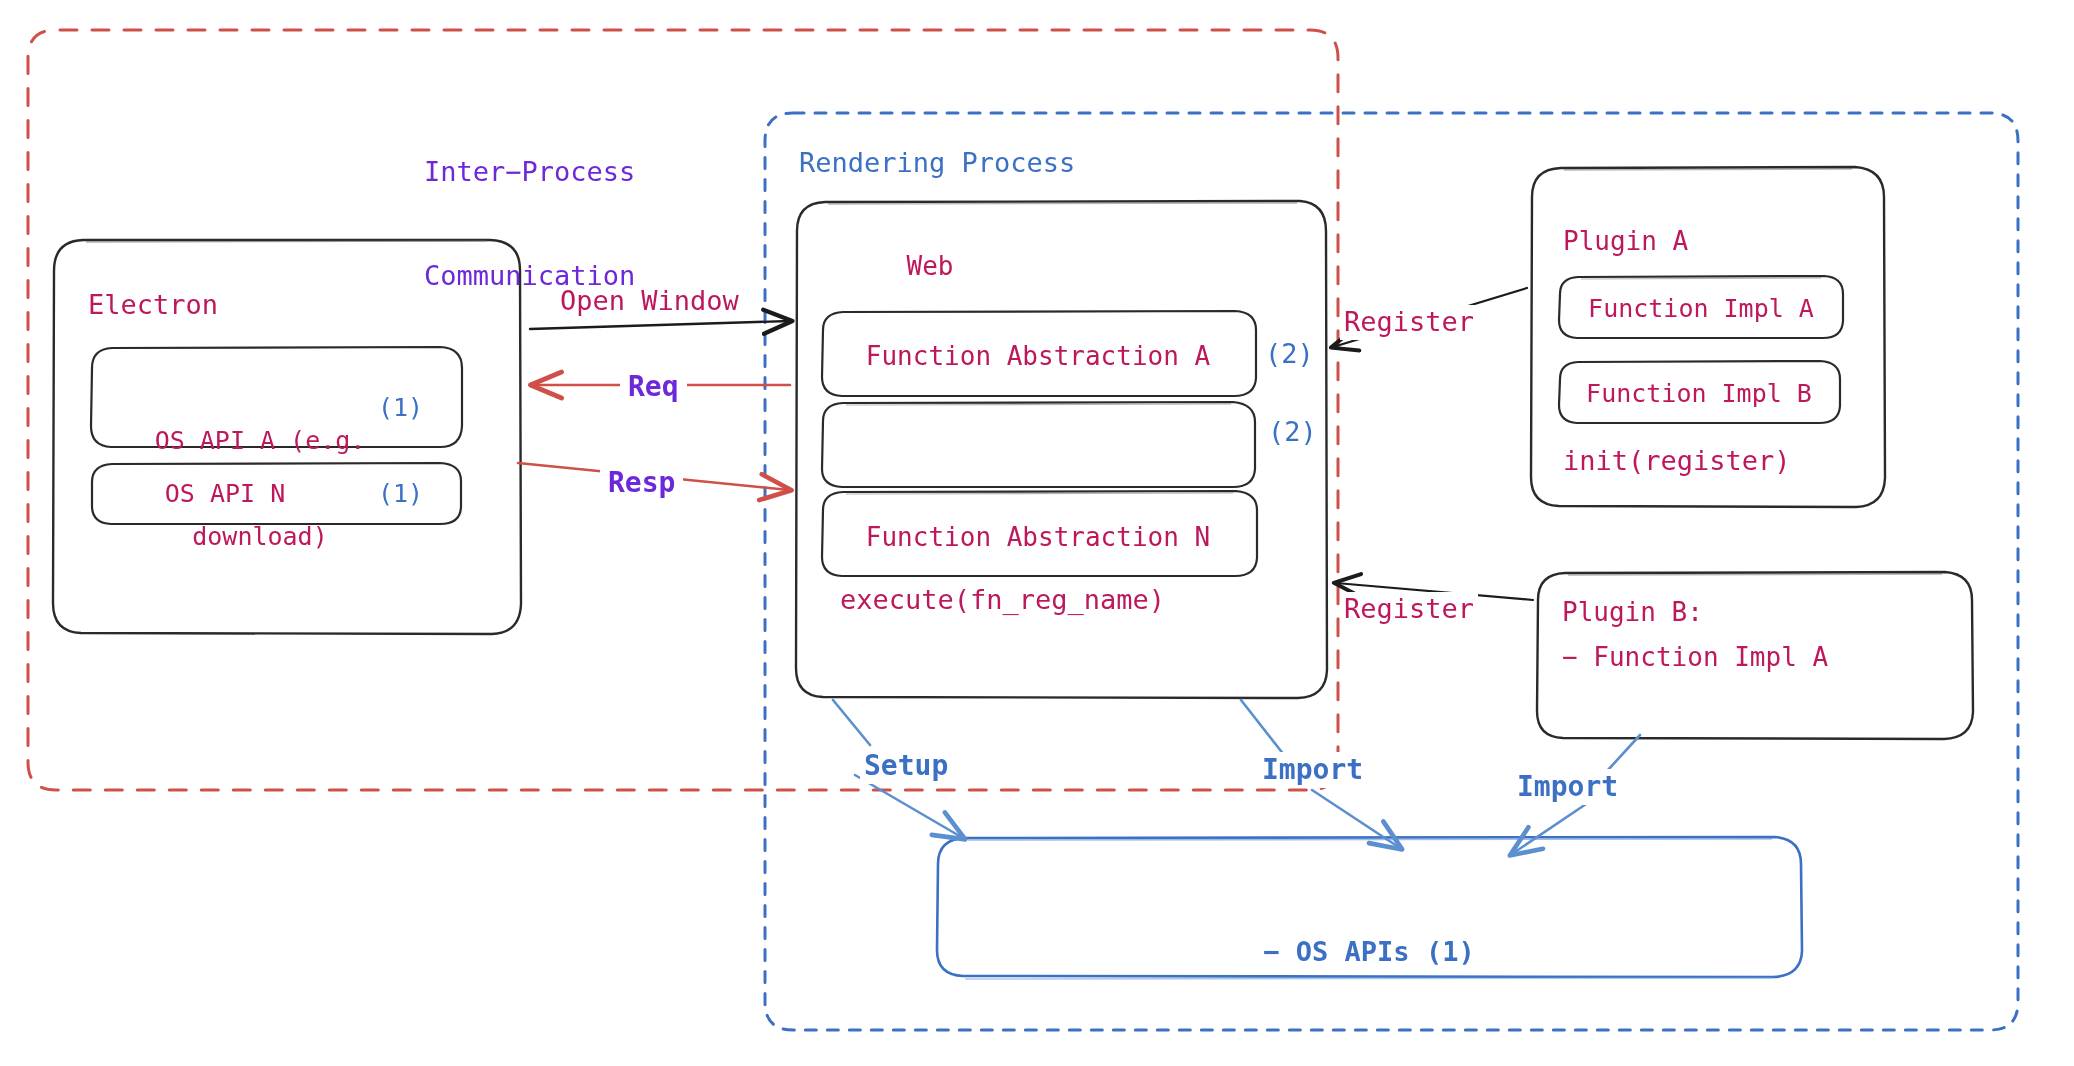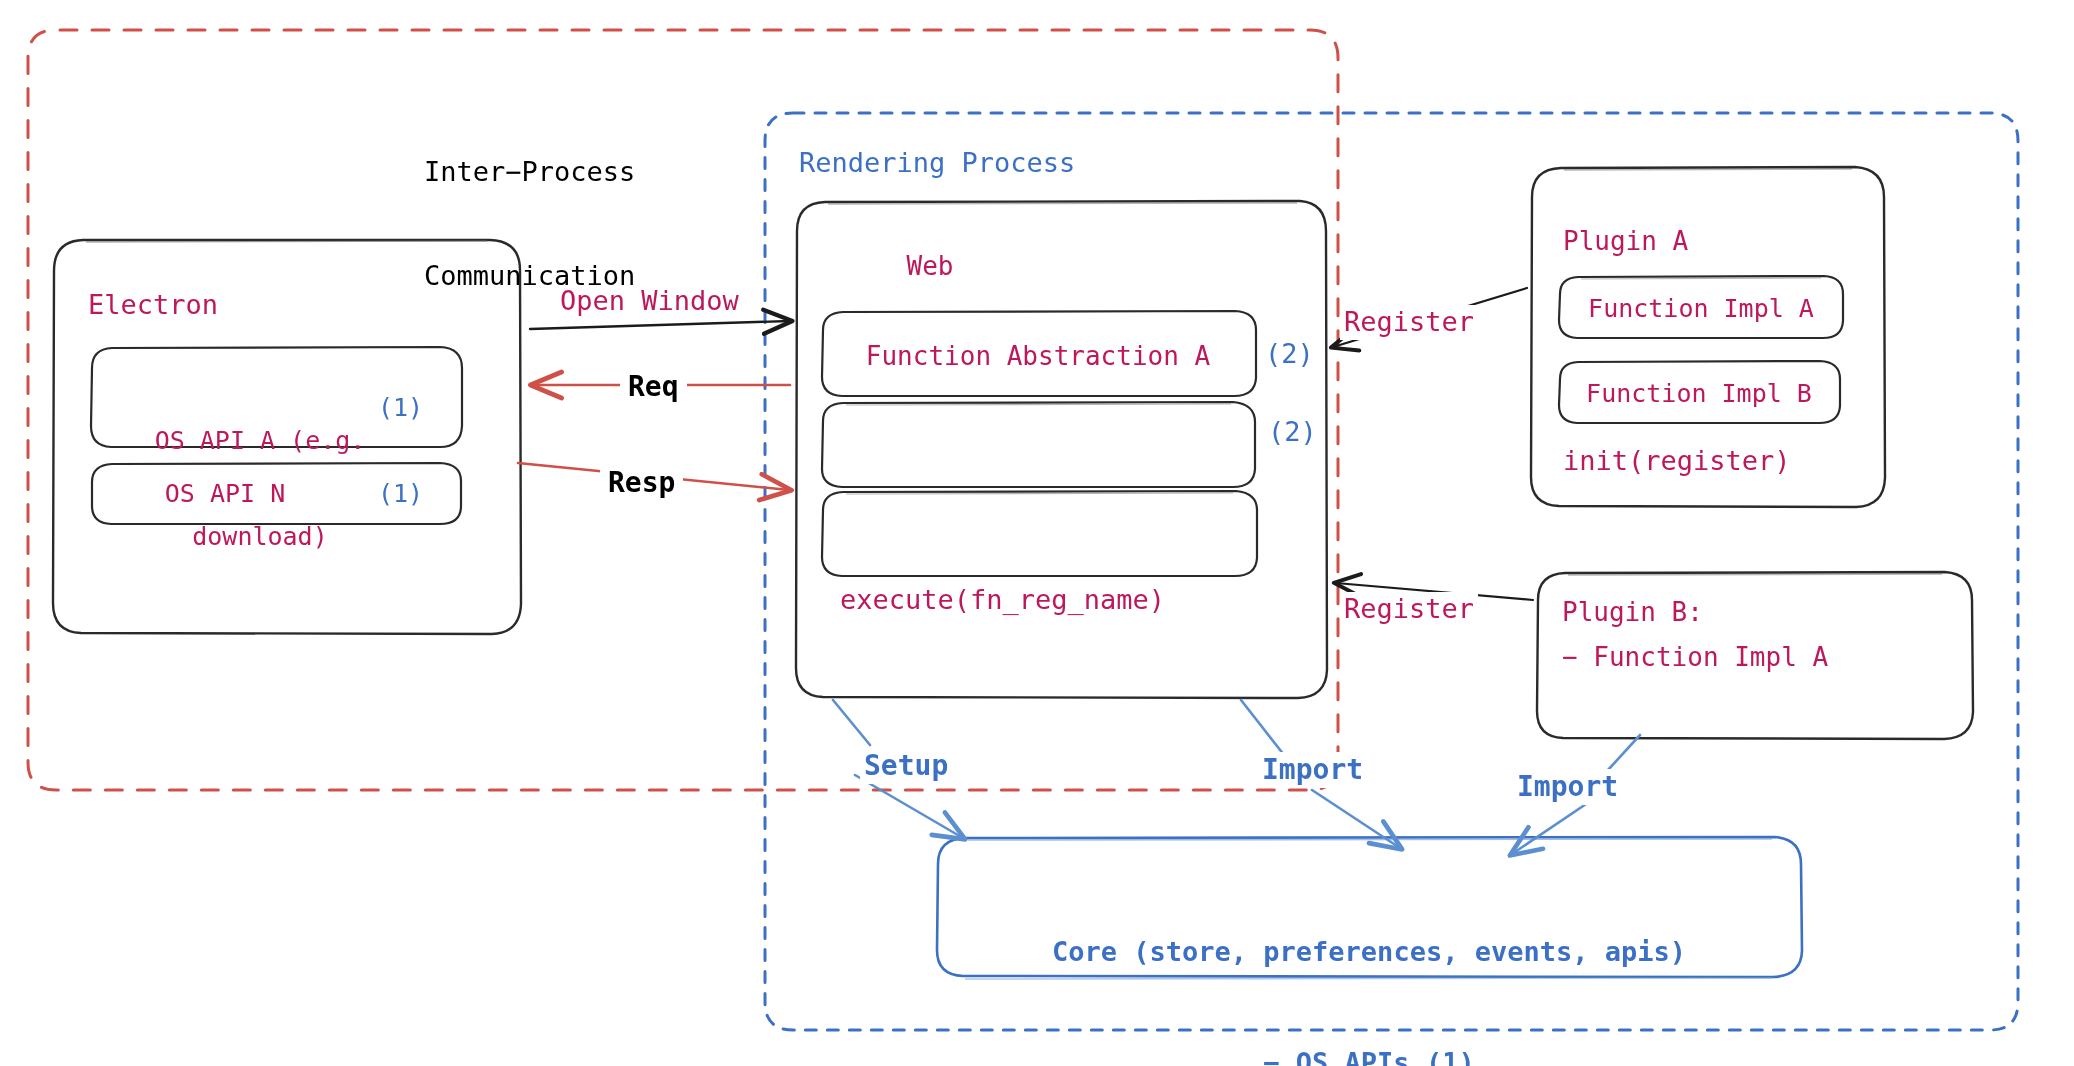--- a/index.html
+++ b/index.html
@@ -2,21 +2,21 @@
 <html><head>
 <meta charset="utf-8">
 <style>
   html,body{margin:0;padding:0;background:#ffffff;}
   body{font-family:"DejaVu Sans Mono","Liberation Mono",monospace;}
   #stage{position:relative;width:2074px;height:1066px;background:#fff;overflow:hidden;}
   svg#canvas{position:absolute;left:0;top:0;width:2074px;height:1066px;}
   .lbl{position:absolute;white-space:pre;line-height:1.28;}
   .mono{font-family:"DejaVu Sans Mono","Liberation Mono",monospace;}
   .black{color:#be185d;}
-  .red{color:#000000;}
+  .red{color:#6d28d9;}
   .blue{color:#3b70c4;}
   .bold{font-weight:bold;}
   .ctr{text-align:center;}
 </style>
 </head>
 <body>
 
 <div id="stage">
 
   <svg id="canvas" viewBox="0 0 2074 1066" xmlns="http://www.w3.org/2000/svg">
@@ -143,33 +143,33 @@
   <div class="lbl mono black ctr" style="left:100px;top:478px;width:250px;font-size:25px;">OS API N</div>
   <div class="lbl mono blue" style="left:378px;top:478px;font-size:25px;">(1)</div>
 
   <div class="lbl mono black ctr" style="left:870px;top:250px;width:120px;font-size:26px;">Web</div>
 
   <div class="lbl mono black ctr" style="left:832px;top:340px;width:412px;font-size:26px;">Function Abstraction A</div>
   <div class="lbl mono blue" style="left:1265px;top:337px;font-size:27px;">(2)</div>
 
   <div class="lbl mono blue" style="left:1268px;top:415px;font-size:27px;">(2)</div>
 
+  <div class="lbl mono black ctr" style="left:832px;top:521px;width:412px;font-size:26px;">Function Abstraction N</div>
 
   <div class="lbl mono black" style="left:840px;top:583px;font-size:27px;">execute(fn_reg_name)</div>
 
   <div class="lbl mono black" style="left:1563px;top:225px;font-size:26px;">Plugin A</div>
   <div class="lbl mono black ctr" style="left:1565px;top:293px;width:272px;font-size:25px;">Function Impl A</div>
   <div class="lbl mono black ctr" style="left:1563px;top:378px;width:272px;font-size:25px;">Function Impl B</div>
   <div class="lbl mono black" style="left:1563px;top:444px;font-size:27px;">init(register)</div>
 
   <div class="lbl mono black" style="left:1562px;top:596px;font-size:26px;">Plugin B:</div>
   <div class="lbl mono black" style="left:1562px;top:641px;font-size:26px;">− Function Impl A</div>
 
   <div class="lbl mono blue bold ctr" style="left:937px;top:858px;width:864px;font-size:27px;line-height:1.38;">
-    <div>Core (store, preferences, events, apis)</div>
     <div>− OS APIs (1)</div>
     
   </div>
 
   <div class="lbl mono black" style="left:560px;top:284px;font-size:27px;">Open Window</div>
   <div class="lbl mono red bold" style="left:620px;top:369px;font-size:28px;background:#fff;padding:0 8px;">Req</div>
   <div class="lbl mono red bold" style="left:600px;top:465px;font-size:28px;background:#fff;padding:0 8px;">Resp</div>
   <div class="lbl mono black" style="left:1340px;top:305px;font-size:27px;background:#fff;padding:0 4px;">Register</div>
   <div class="lbl mono black" style="left:1340px;top:592px;font-size:27px;background:#fff;padding:0 4px;">Register</div>
   <div class="lbl mono blue bold" style="left:860px;top:748px;font-size:28px;background:#fff;padding:0 4px;">Setup</div>

